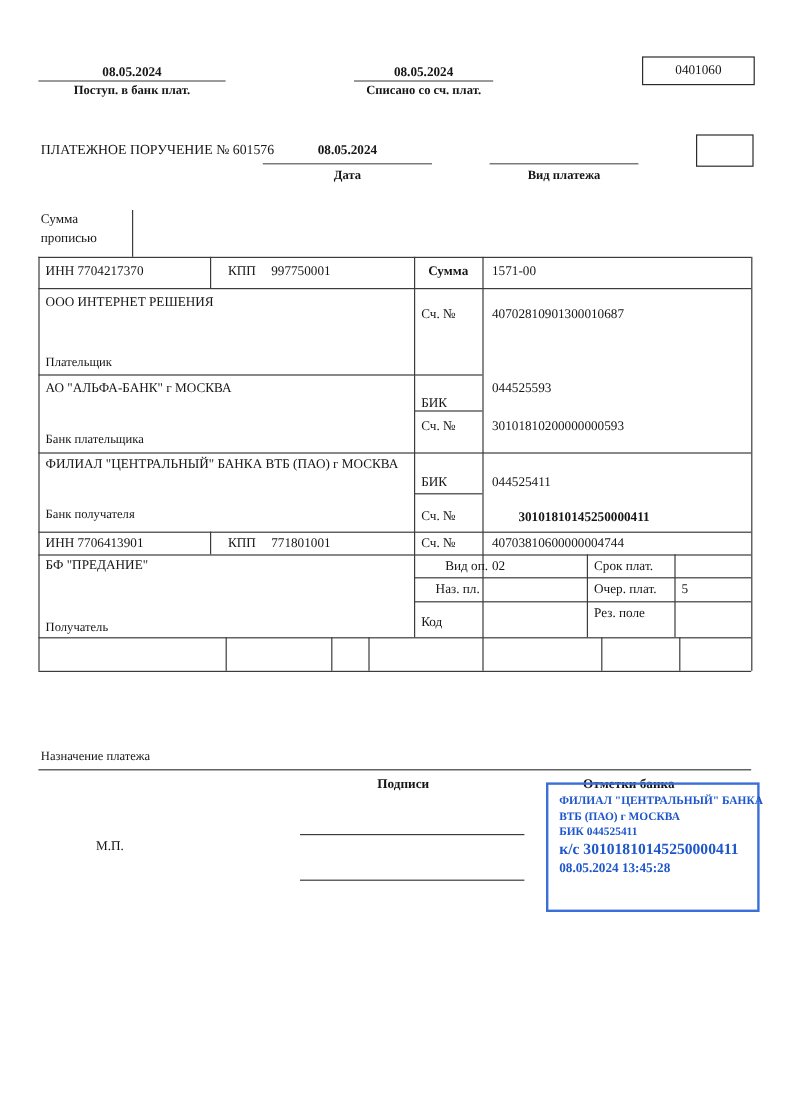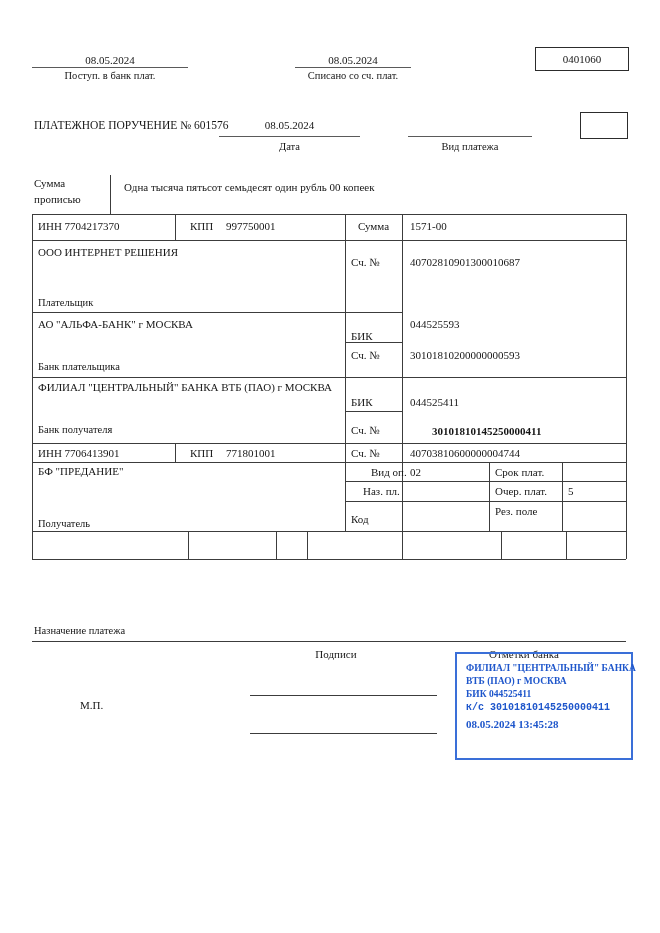--- a/index.html
+++ b/index.html
@@ -1,31 +1,31 @@
 <!DOCTYPE html>
 <html><head>
 <meta charset="utf-8">
 <style>
   html,body{margin:0;padding:0;background:#fff;}
   .sheet{position:relative;width:660px;height:933px;background:#ffffff;
          font-family:"Liberation Serif",serif;color:#161616;overflow:hidden;}
   .t{position:absolute;font-size:11px;line-height:1.15;white-space:nowrap;}
-  .c{text-align:center;}
+  .c{text-align:center;font-weight:bold;}
   .sm{font-size:10.5px;}
   .wrap{white-space:normal;line-height:1.45;}
   .hl{position:absolute;height:0;border-top:1px solid #3c3c3c;}
   .hlg{position:absolute;height:0;border-top:1px solid #5a5a5a;}
   .vl{position:absolute;width:0;border-left:1px solid #3c3c3c;}
   .box{position:absolute;border:1px solid #2c2c2c;box-sizing:border-box;}
   .codebox{line-height:22px;text-align:center;font-size:11px;}
   .stamp{position:absolute;left:455px;top:652px;width:178px;height:108px;
          border:2px solid #3a6fd8;box-sizing:border-box;color:#1e56cb;
          padding:8px 6px 0 9px;}
   .stamp .s1{font-size:9.5px;font-weight:bold;line-height:13px;white-space:nowrap;}
-  .stamp .s2{font-size:10px;font-weight:bold;line-height:12px;margin-top:1px;white-space:nowrap;font-family:Liberation Mono, monospace;}
+  .stamp .s2{font-size:13px;font-weight:bold;line-height:12px;margin-top:1px;white-space:nowrap;}
   .stamp .status{font-size:15px;font-weight:bold;letter-spacing:.5px;margin-top:3px;white-space:nowrap;}
   .stamp .dt{font-size:11px;font-weight:bold;margin-top:4px;white-space:nowrap;}
 </style>
 </head>
 <body>
 
 <div class="sheet">
 
   <div class="t c" style="left:32px;top:54px;width:156px;">08.05.2024</div>
   <div class="hlg" style="left:32px;top:67px;width:156px;"></div>
@@ -40,21 +40,20 @@
   <div class="t" style="left:34px;top:119px;font-size:11.5px;">ПЛАТЕЖНОЕ ПОРУЧЕНИЕ № 601576</div>
   <div class="t c" style="left:219px;top:119px;width:141px;">08.05.2024</div>
   <div class="hlg" style="left:219px;top:136px;width:141px;"></div>
   <div class="t c sm" style="left:219px;top:141px;width:141px;">Дата</div>
   <div class="hlg" style="left:408px;top:136px;width:124px;"></div>
   <div class="t c sm" style="left:408px;top:141px;width:124px;">Вид платежа</div>
   <div class="box" style="left:580px;top:112px;width:48px;height:27px;"></div>
 
   <div class="t wrap" style="left:34px;top:176px;width:64px;">Сумма прописью</div>
   <div class="vl" style="left:110px;top:175px;height:39px;"></div>
-  <div class="t" style="left:124px;top:181px;">Одна тысяча пятьсот семьдесят один рубль 00 копеек</div>
 
   <div class="hl" style="left:32px;top:214px;width:594px;"></div>
   <div class="hl" style="left:32px;top:240px;width:594px;"></div>
   <div class="hl" style="left:32px;top:312px;width:370px;"></div>
   <div class="hl" style="left:345px;top:342px;width:57px;"></div>
   <div class="hl" style="left:32px;top:377px;width:594px;"></div>
   <div class="hl" style="left:345px;top:411px;width:57px;"></div>
   <div class="hl" style="left:32px;top:443px;width:594px;"></div>
   <div class="hl" style="left:32px;top:462px;width:594px;"></div>
   <div class="hl" style="left:345px;top:481px;width:281px;"></div>

